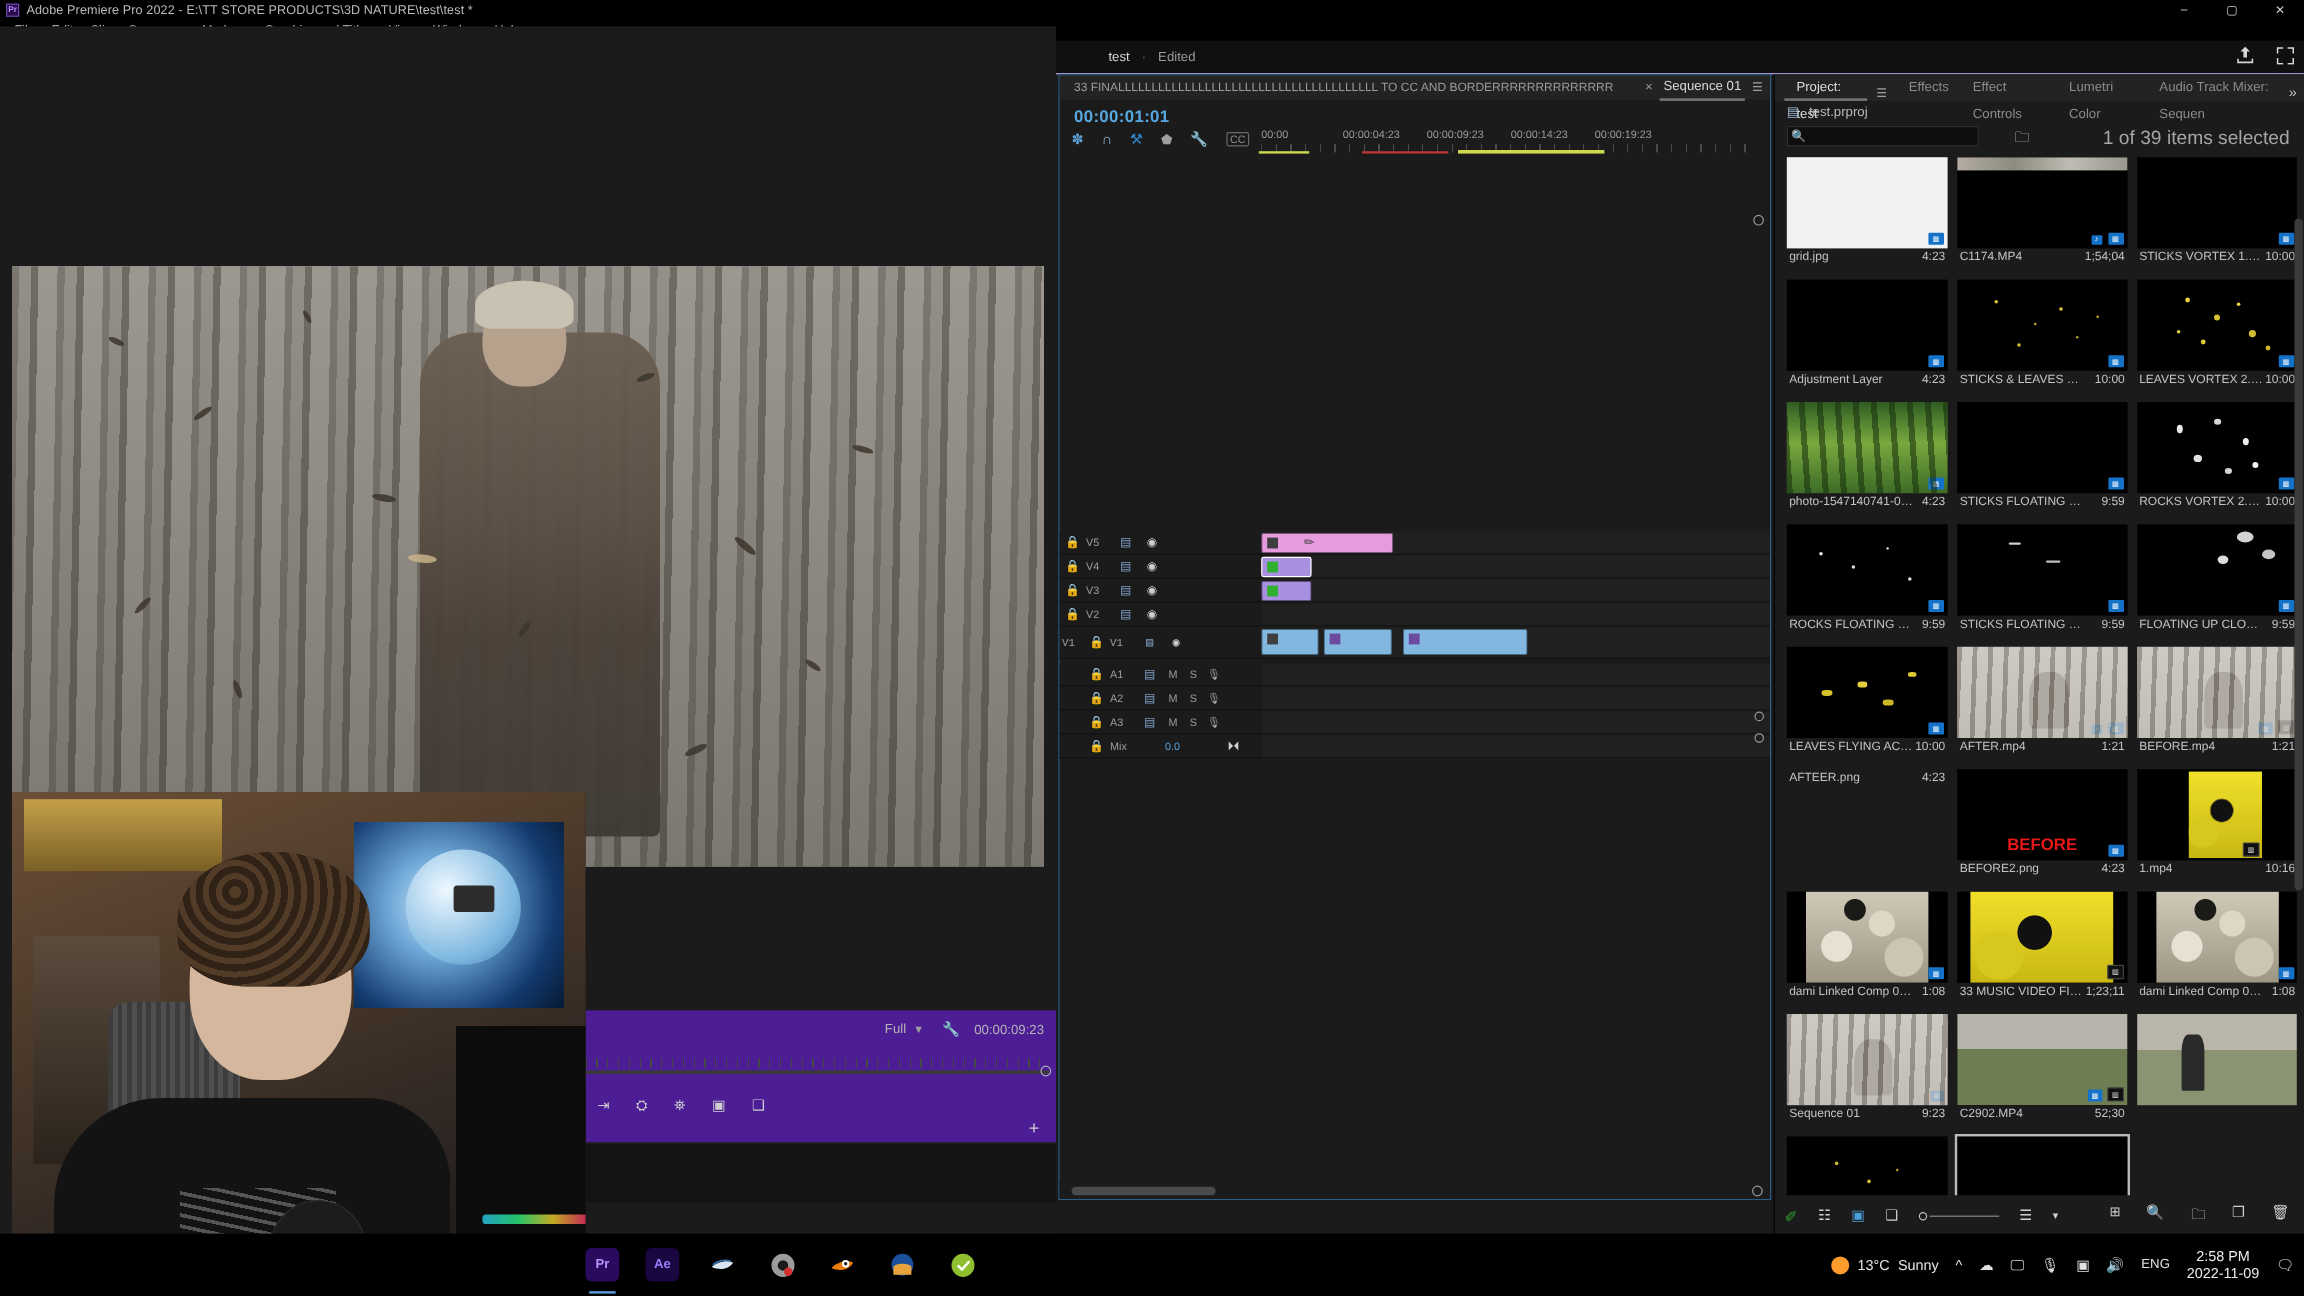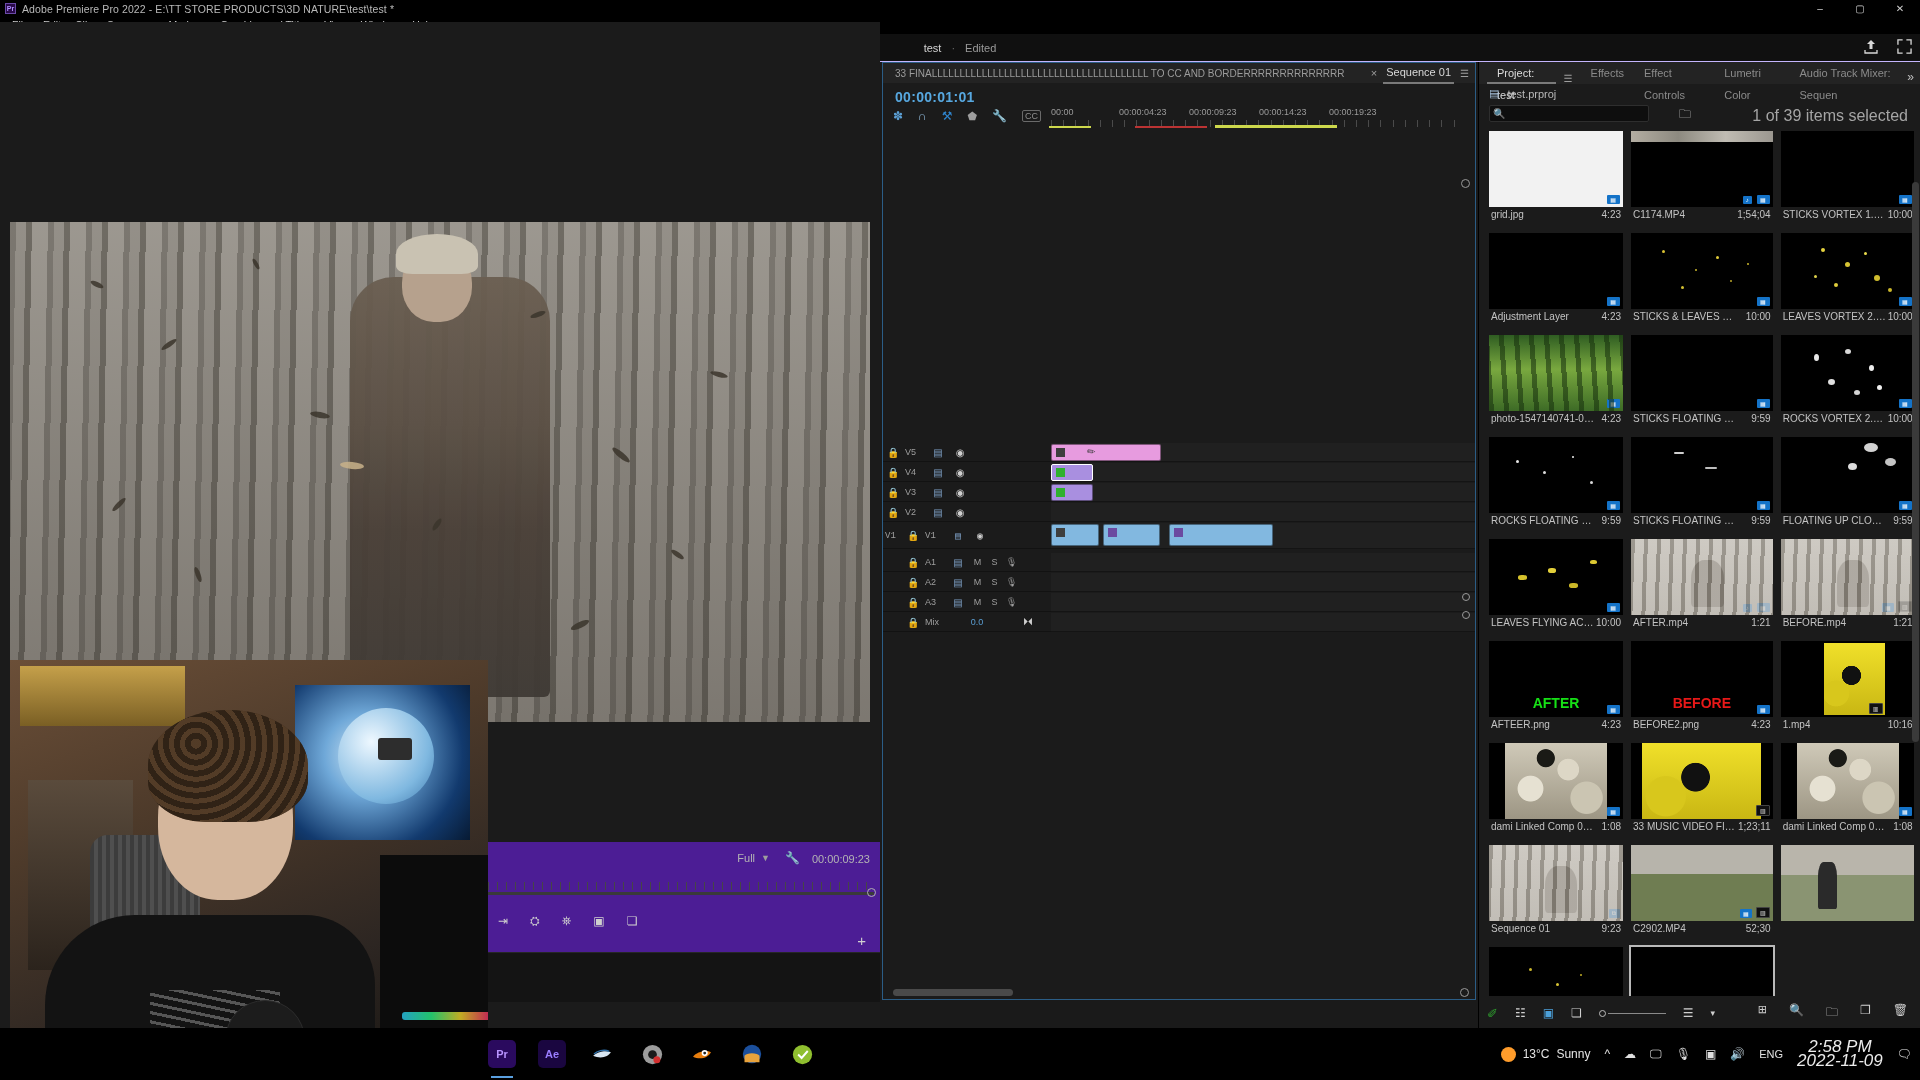--- a/index.html
+++ b/index.html
@@ -345,21 +345,21 @@
     background:#000;
   }
   #tbicons{ position:absolute; left:488px; top:0; height:52px; display:flex; align-items:center; gap:22px;}
   .tbi{ width:28px; height:28px; border-radius:5px; display:flex; align-items:center;
         justify-content:center; font-size:11px; font-weight:bold; position:relative;}
   .tbi.act::after{ content:""; position:absolute; bottom:-10px; left:3px; width:22px; height:2px;
         background:#5aa0e0;}
   #tbright{ position:absolute; right:8px; top:0; height:52px; display:flex; align-items:center; gap:14px;}
   #tbright .wx{ display:flex; align-items:center; gap:7px; font-size:12px; color:#e4e4e4;}
   #tbright .sun{ width:15px;height:15px;border-radius:50%;background:#ff9c2b;}
-  #tbright .clk{ text-align:center; font-size:17px; line-height:14px; color:#ececec;font-style:italic;}
+  #tbright .clk{ text-align:center; font-size:12px; line-height:14px; color:#ececec;}
   .tray{ color:#e0e0e0; font-size:12px;}
 </style>
 </head>
 <body>
 
 <div id="titlebar">
   <div class="prico">Pr</div>
   <div class="ttxt">Adobe Premiere Pro 2022 - E:\TT STORE PRODUCTS\3D NATURE\test\test *</div>
 </div>
 <div id="winbtns">
@@ -836,24 +836,20 @@
           <span class="badgeD">▥</span>
           <span class="badge2">▦</span>
         </div>
       <div class="binlabel">
           <span class="nm">BEFORE.mp4</span>
           <span>1:21</span>
         </div>
     </div>
 
     <div class="binitem">
-      <div class="binthumb th-green-after">
-          <div class="t">AFTER</div>
-          <span class="badge">▦</span>
-        </div>
       <div class="binlabel">
           <span class="nm">AFTEER.png</span>
           <span>4:23</span>
         </div>
     </div>
     <div class="binitem">
       <div class="binthumb th-red-before">
           <div class="t">BEFORE</div>
           <span class="badge">▦</span>
         </div>

